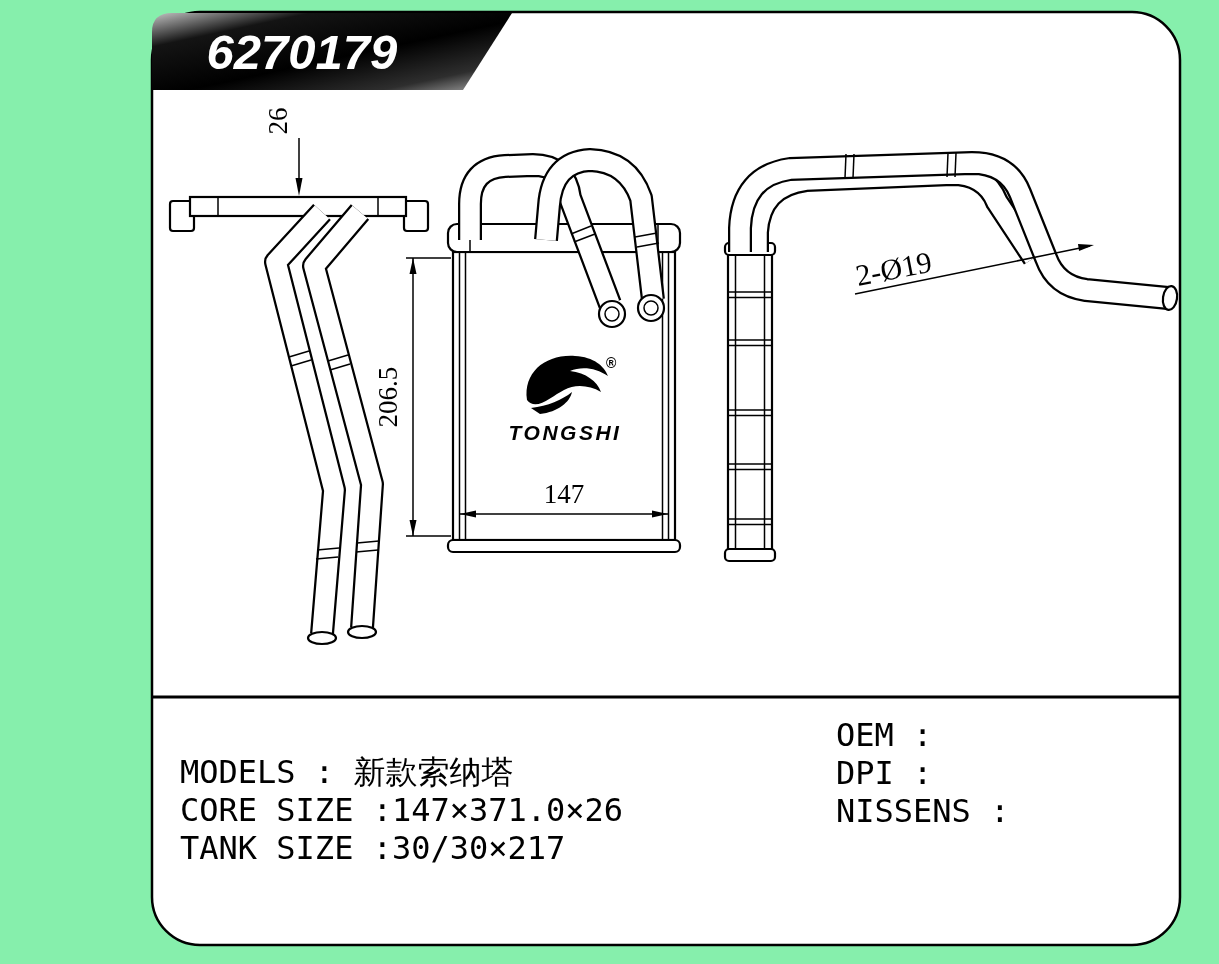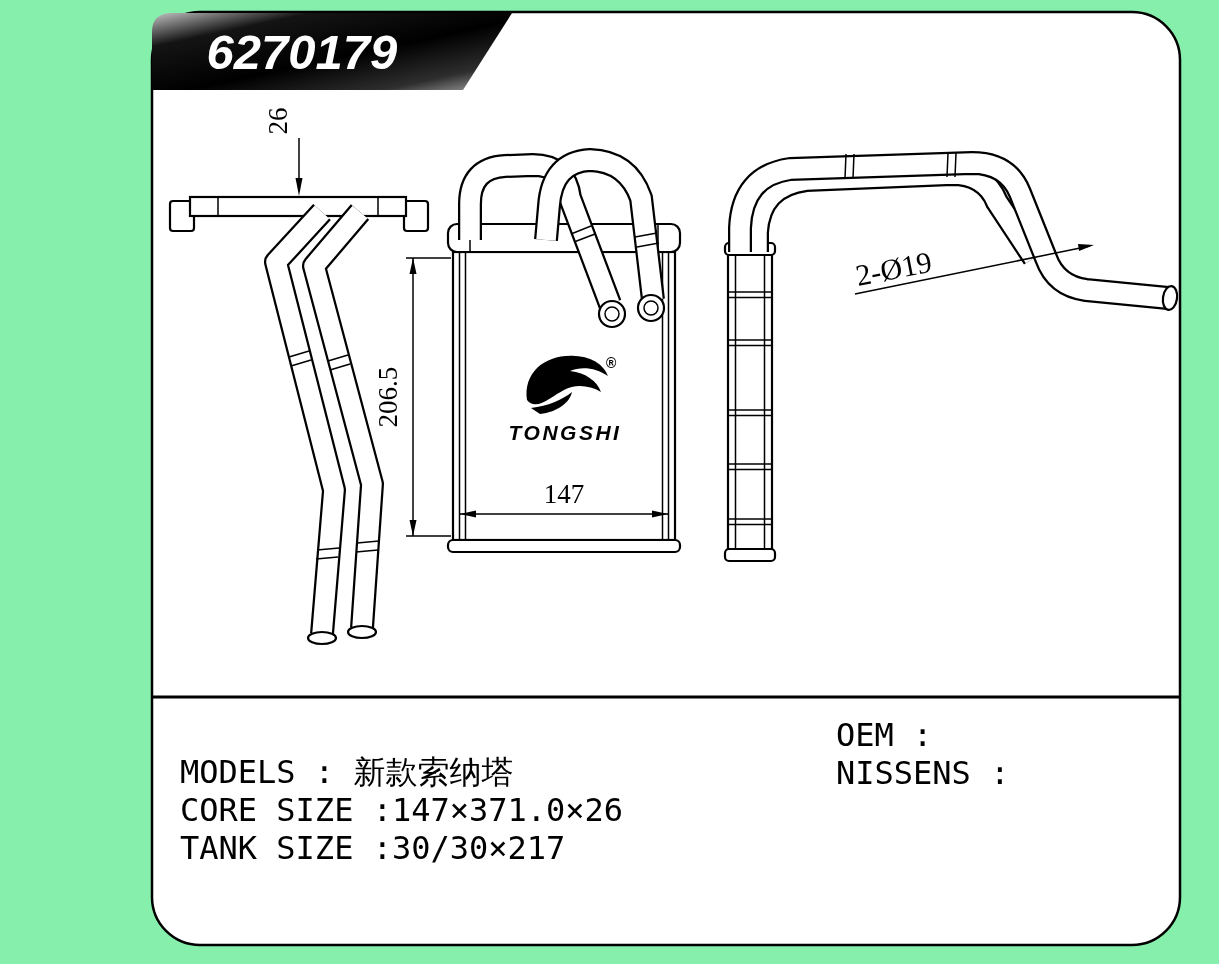--- a/index.html
+++ b/index.html
@@ -185,16 +185,17 @@
     </g>
   </svg>
 
   <div class="specs specs-left">
     <div class="spec-line">MODELS : 新款索纳塔</div>
     <div class="spec-line">CORE SIZE :147×371.0×26</div>
     <div class="spec-line">TANK SIZE :30/30×217</div>
   </div>
   <div class="specs specs-right">
     <div class="spec-line">OEM :</div>
+    <div class="spec-line">DPI :</div>
     <div class="spec-line">NISSENS :</div>
   </div>
 
 </div>
 
 </body></html>

